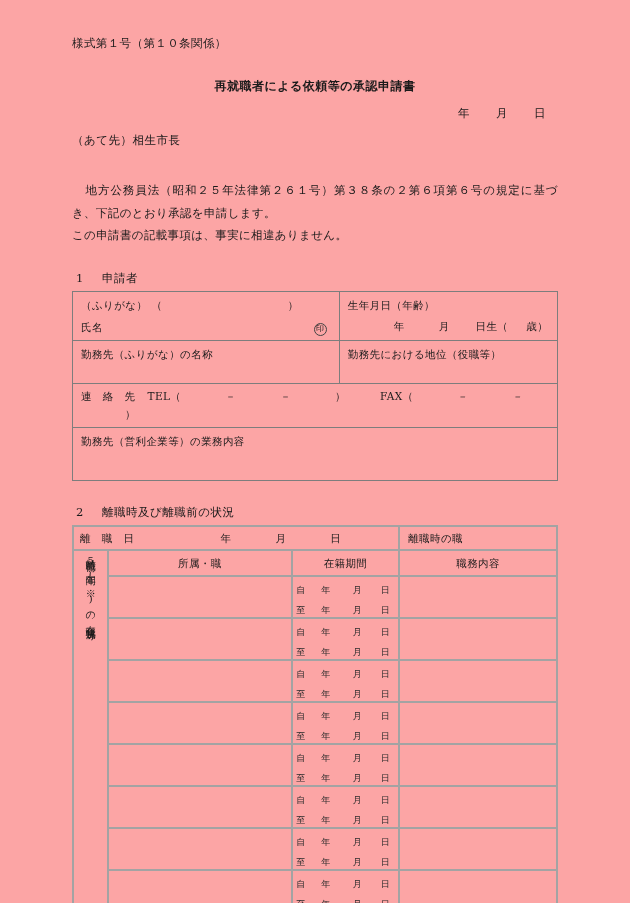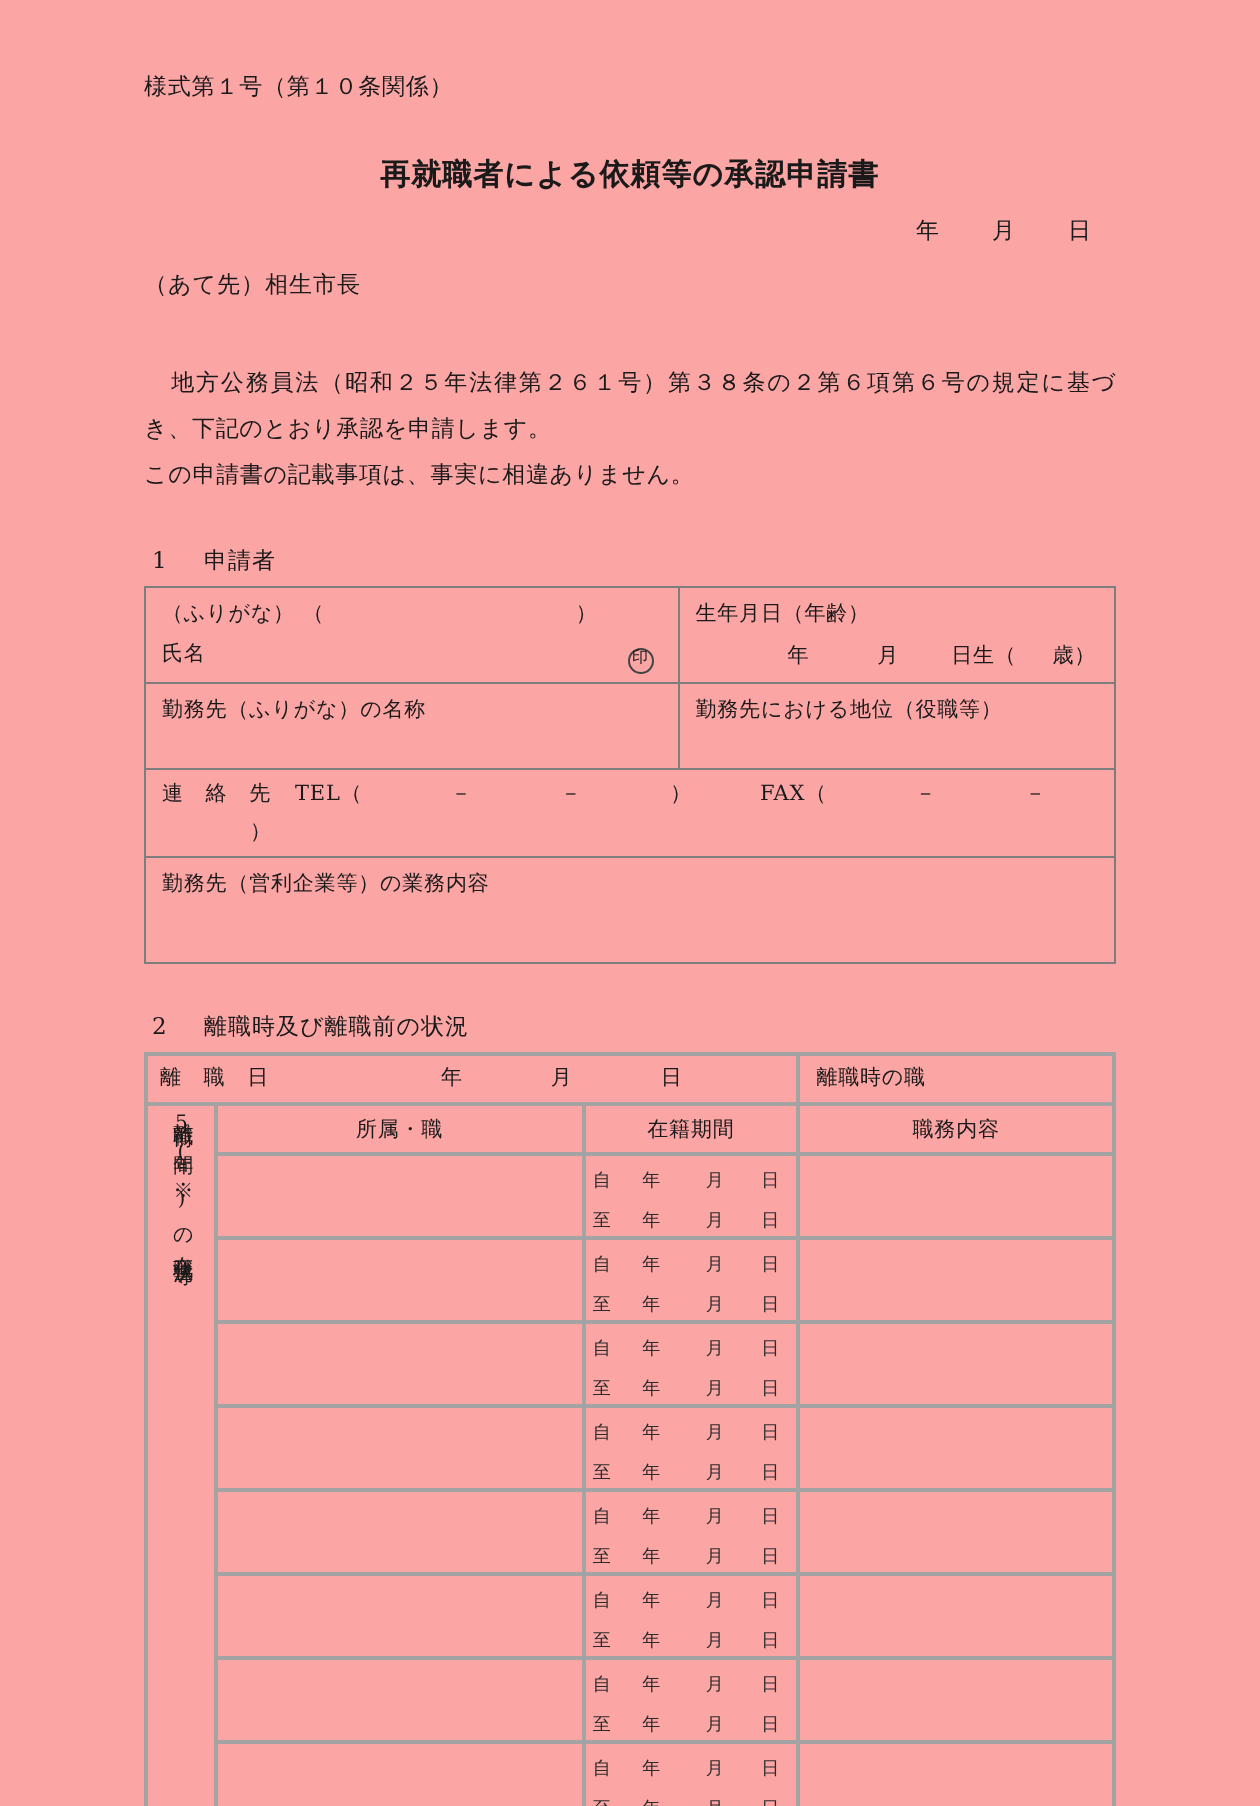--- a/index.html
+++ b/index.html
@@ -27,21 +27,21 @@
   }
 
   
   .form-no {
     font-size: 11.5px;
     letter-spacing: 0.4px;
     line-height: 1.6;
   }
   .doc-title {
     text-align: center;
-    font-size: 15px;
+    font-size: 12px;
     font-weight: bold;
     letter-spacing: 0.5px;
     margin-top: 26px;
   }
   .date-line {
     margin-top: 11px;
     font-size: 11.5px;
     text-align: right;
     padding-right: 12px;
     letter-spacing: 0.5px;
@@ -112,21 +112,21 @@
     vertical-align: -1px;
   }
 
   
   .t1-r1-left { height: 38px; }
   .t1-r2 { height: 42px; }
   .t1-r3 { height: 20px; }
   .t1-r4 { height: 52px; }
 
   .nm-line1 { display: flex; align-items: baseline; }
-  .nm-line2 { display: flex; align-items: flex-end; margin-top: 3px; font-family: Liberation Mono, monospace; }
+  .nm-line2 { display: flex; align-items: flex-end; margin-top: 3px; }
   .paren-open { margin-left: 4px; }
   .paren-close { margin-left: auto; }
   .seal-wrap { margin-left: auto; padding-right: 6px; }
 
   .dob-line2 {
     margin-top: 3px;
     padding-left: 46px;
     letter-spacing: 0.4px;
   }
 

